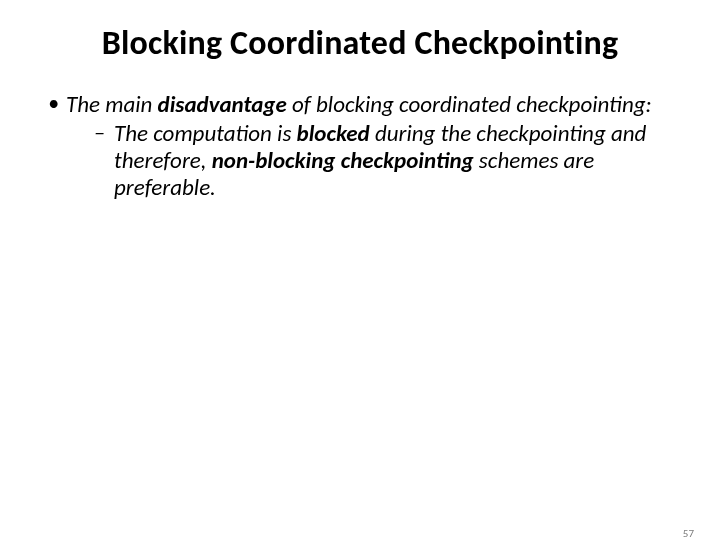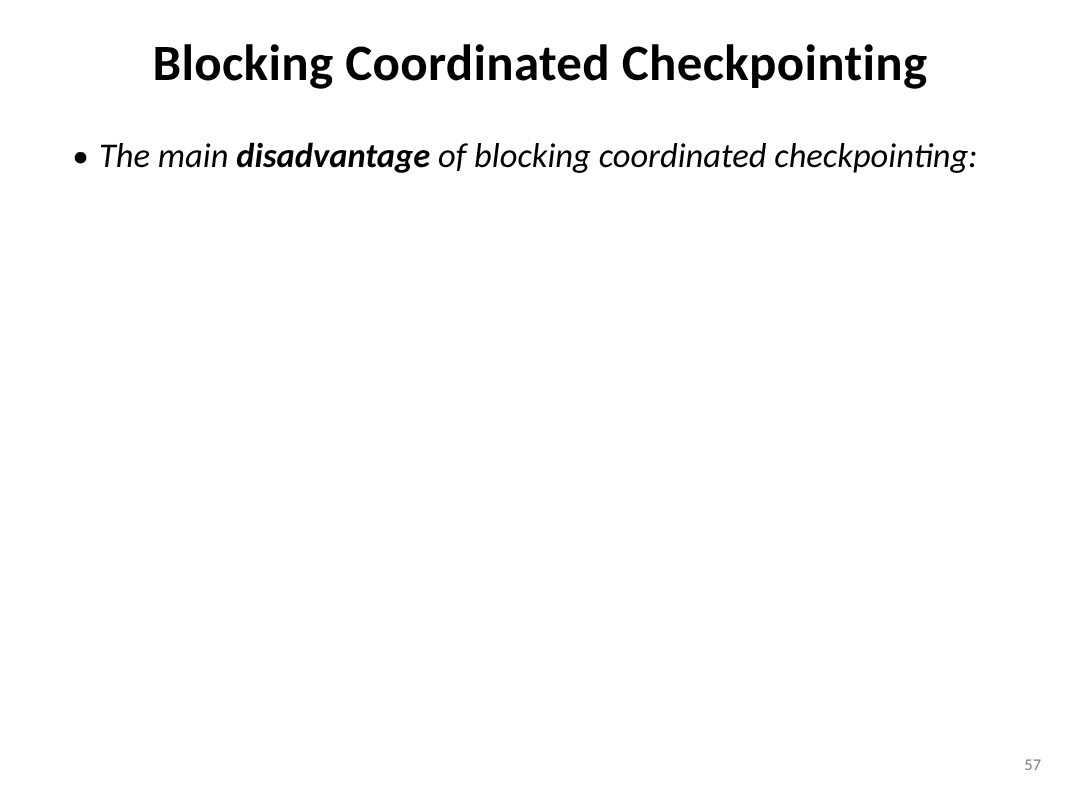--- a/index.html
+++ b/index.html
@@ -7,30 +7,35 @@
   .slide { position: relative; width: 720px; height: 540px; padding: 18px 30px 30px 30px; }
   .title { font-size: 34px; font-weight: 700; text-align: center; margin-top: 4px; margin-bottom: 28px; letter-spacing: 0.2px; }
   .body { font-size: 23px; line-height: 1.18; font-style: italic; }
   ul.level1 { list-style: none; padding-left: 18px; }
   ul.level1 > li { position: relative; padding-left: 18px; margin-bottom: 6px; }
   ul.level1 > li::before { content: "•"; position: absolute; left: 0; top: 0; font-size: 22px; }
   ul.level2 { list-style: none; padding-left: 28px; margin-top: 2px; }
   ul.level2 > li { position: relative; padding-left: 20px; }
   ul.level2 > li::before { content: "–"; position: absolute; left: 0; top: 0; font-size: 22px; }
   .b { font-weight: 700; }
-  .pagenum { position: absolute; right: 26px; bottom: 24px; font-size: 11px; color: #7c7c7c; }
+  .pagenum { position: absolute; right: 26px; bottom: 0; font-size: 11px; color: #7c7c7c; }
 </style>
 </head>
 <body>
 
 <div class="slide">
   <h1 class="title">Blocking Coordinated Checkpointing</h1>
 
   <div class="body">
     <ul class="level1">
       <li>
         <span>The main </span><span class="b">disadvantage</span><span> of blocking coordinated checkpointing:</span>
+        <ul class="level2">
+          <li>
+            <span>The computation is </span><span class="b">blocked</span><span> during the checkpointing and therefore, </span><span class="b">non-blocking checkpointing</span><span> schemes are preferable.</span>
+          </li>
+        </ul>
       </li>
     </ul>
   </div>
 
   <div class="pagenum">57</div>
 </div>
 
 </body></html>

